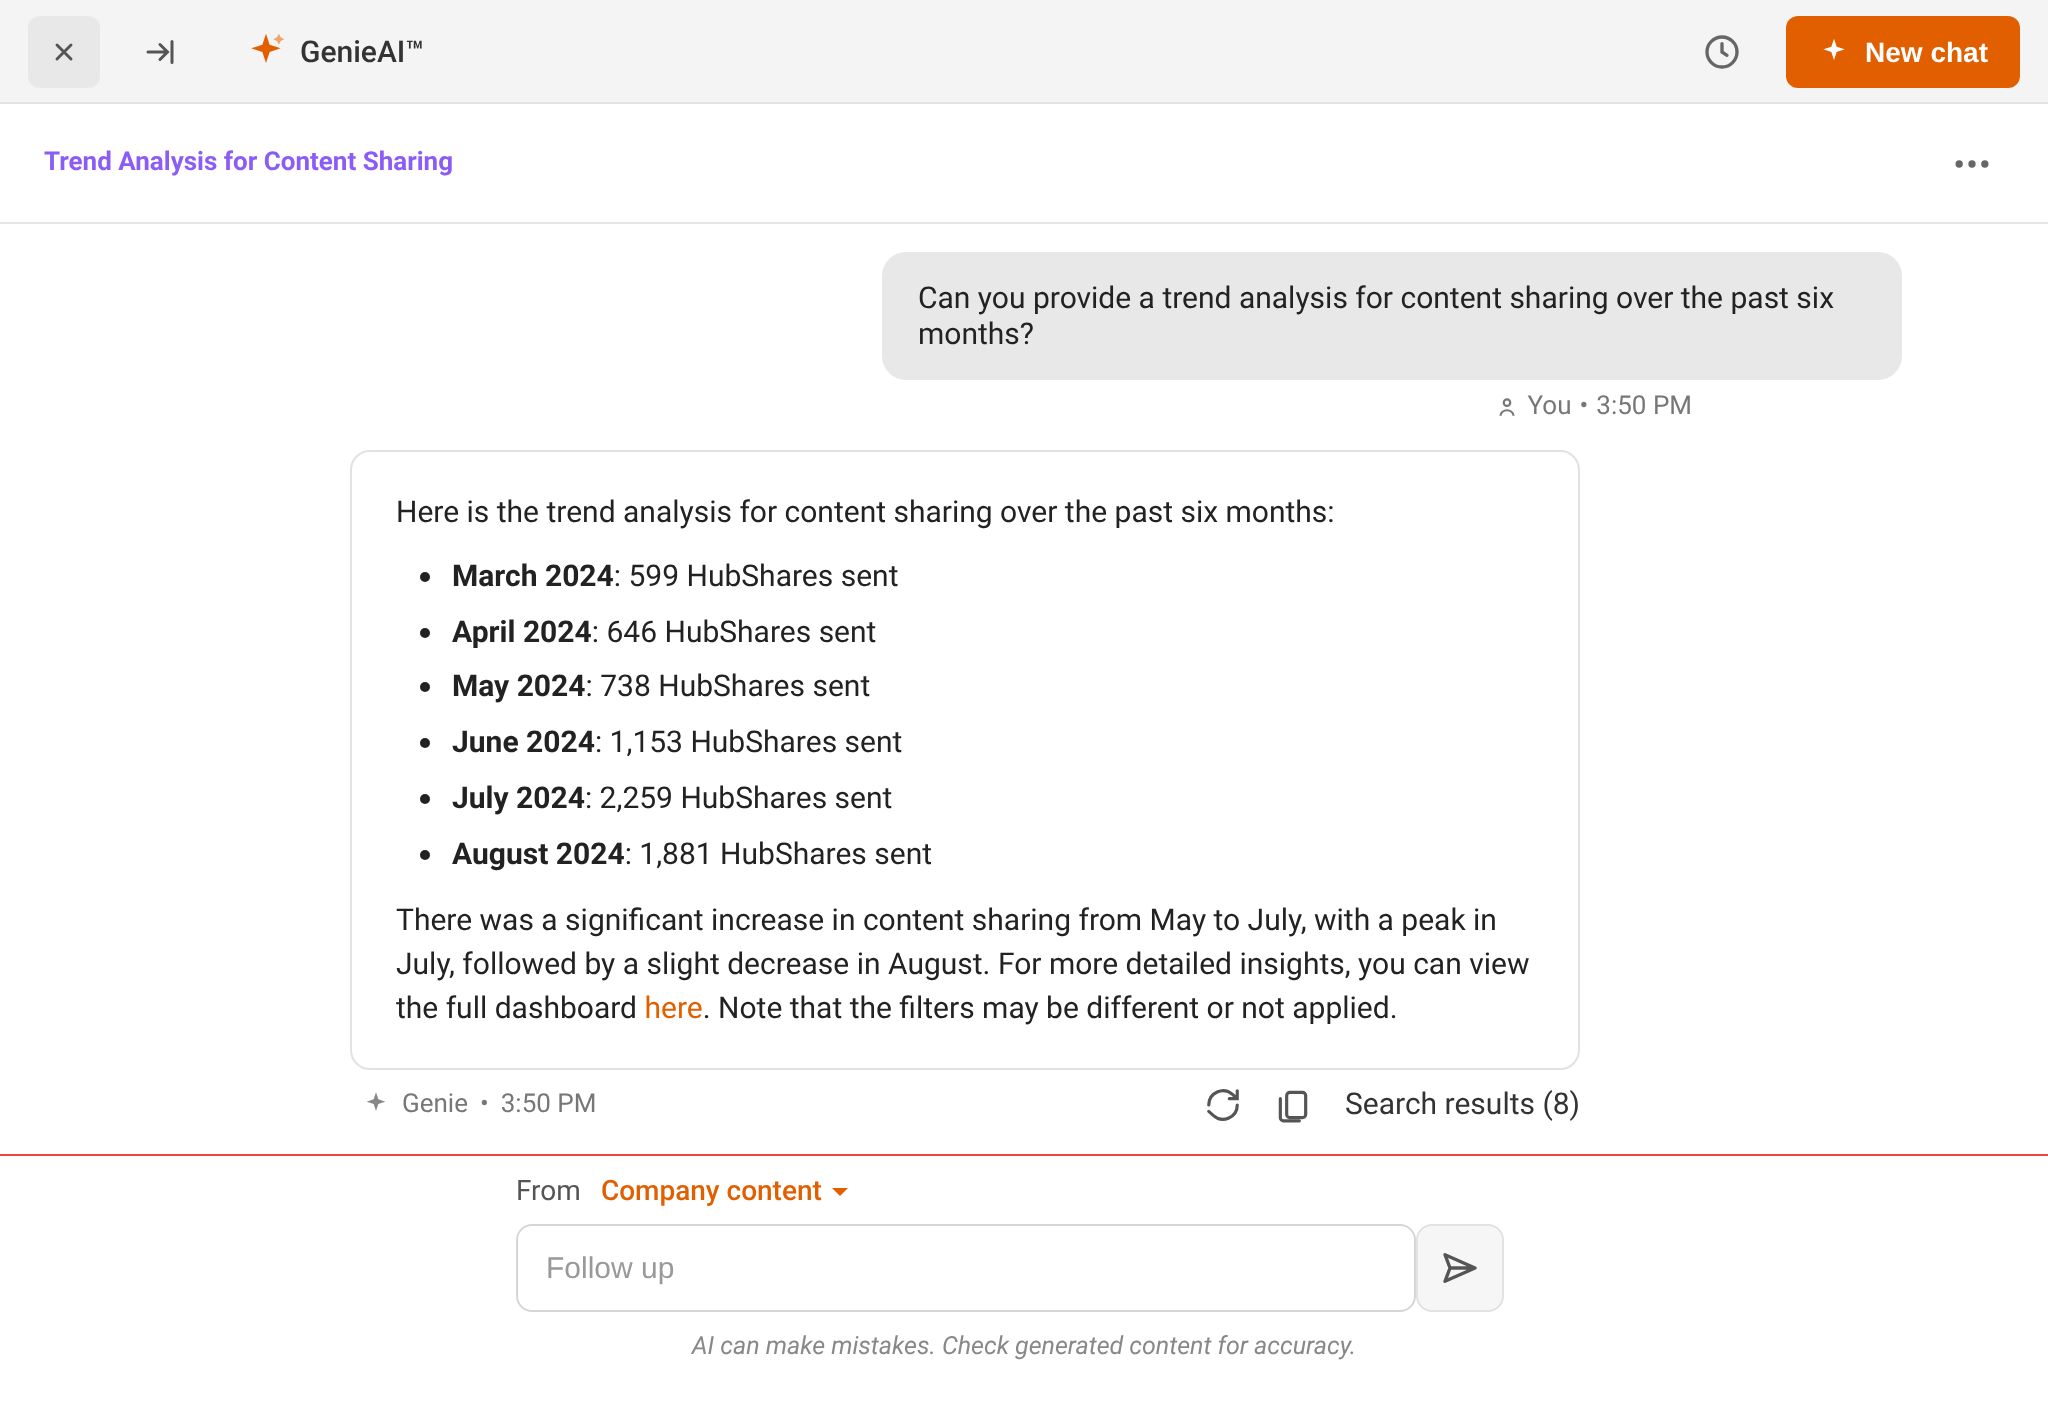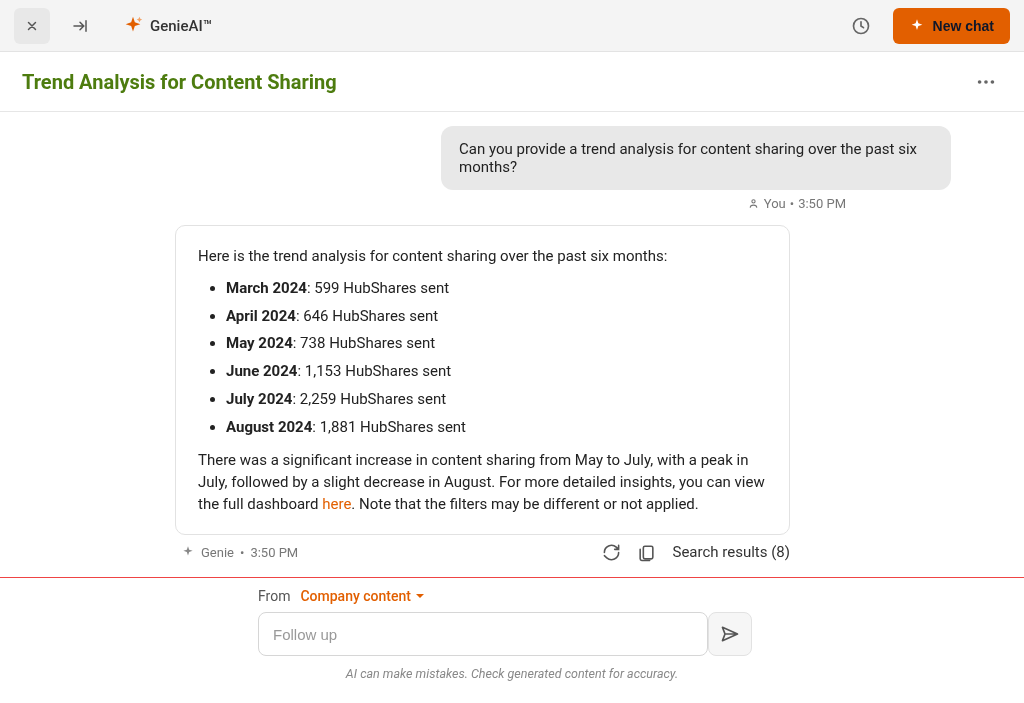--- a/index.html
+++ b/index.html
@@ -51,39 +51,39 @@
   .history-btn {
     width: 36px; height: 36px;
     display: flex; align-items: center; justify-content: center;
     cursor: pointer;
     margin-right: 6px;
   }
   .history-btn svg { width: 20px; height: 20px; stroke: #666; }
 
   .new-chat-btn {
     background: #e25f00;
-    color: #0f172a;
+    color: #ffffff;
     border: none;
     border-radius: 6px;
     height: 36px;
     padding: 0 16px;
     display: flex; align-items: center; gap: 8px;
     font-size: 14px; font-weight: 600;
     cursor: pointer;
   }
   .new-chat-btn svg { width: 16px; height: 16px; fill: #fff; }
 
   
   .title-bar {
     height: 60px;
     border-bottom: 1px solid #e6e6e6;
     display: flex; align-items: center;
     padding: 0 22px;
   }
-  .page-title { font-size: 20px; font-weight: 700; color: #4d7c0f; flex: 1; }
+  .page-title { font-size: 13px; font-weight: 700; color: #8b5cf6; flex: 1; }
   .more-btn {
     width: 32px; height: 32px;
     display: flex; align-items: center; justify-content: center;
     cursor: pointer;
     color: #666;
   }
 
   
   .chat-area {
     padding: 14px 0 0 0;

